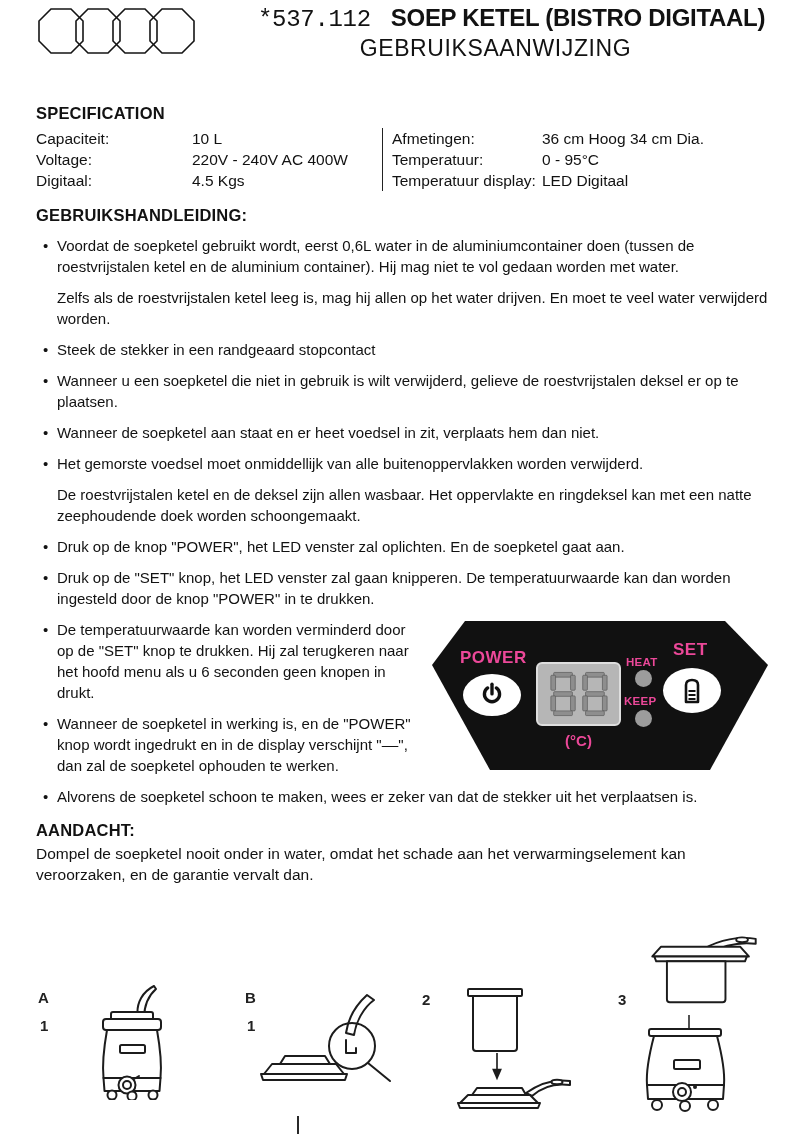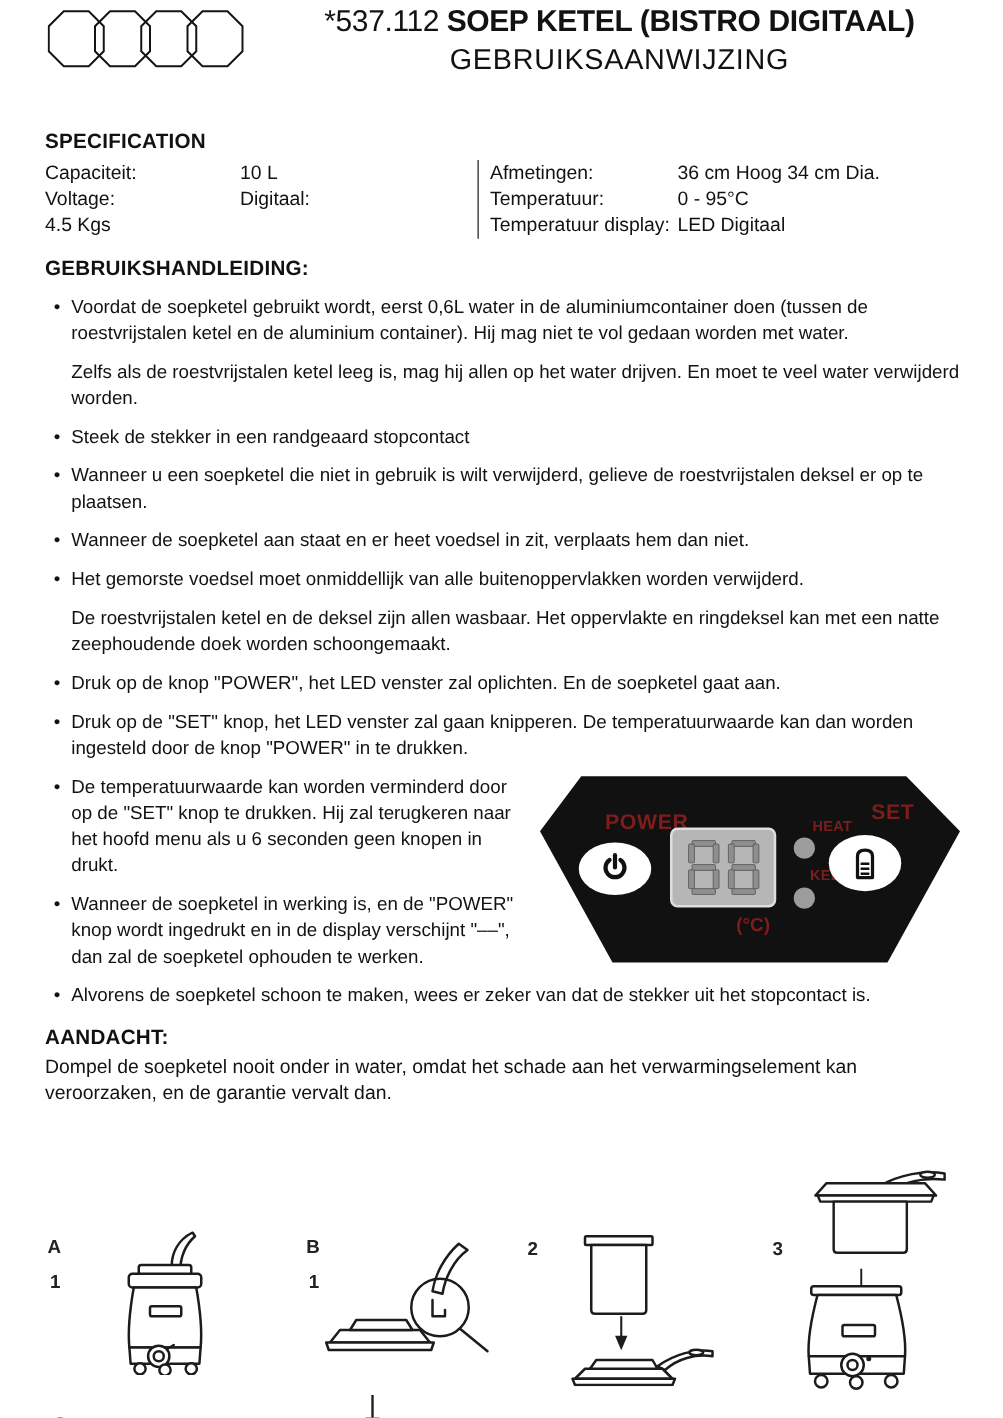--- a/index.html
+++ b/index.html
@@ -7,41 +7,41 @@
     width:802px;height:1134px;background:#ffffff;color:#121212;
     font-family:"Liberation Sans", sans-serif;position:relative;overflow:hidden;
   }
   .page{padding:0 32px 0 36px;}
 
   
   .header{position:relative;height:94px;}
   .logo{position:absolute;left:2px;top:8px;}
   .titles{position:absolute;left:222px;top:4px;width:475px;text-align:center;}
   .title-line{font-size:24px;letter-spacing:-0.3px;white-space:nowrap;}
-  .model{font-weight:400;}
-  .main-title{font-weight:700;margin-left:6px;}
+  .model{font-weight:400;font-family:Liberation Mono, monospace;}
+  .main-title{font-weight:700;margin-left:20px;}
   .subtitle{font-size:23px;font-weight:400;letter-spacing:0.6px;margin-top:2px;}
 
   
   .spec-heading{font-size:16.5px;font-weight:700;letter-spacing:0.2px;margin:10px 0 5px 0;}
   .spec{display:flex;font-size:15.5px;line-height:21px;align-items:center;}
   .spec-col{display:grid;}
   .spec-left{width:346px;border-right:1.5px solid #222;grid-template-columns:156px 1fr;}
   .spec-right{padding-left:9px;flex:1;grid-template-columns:150px 1fr;}
 
   
   .usage-heading{font-size:16.5px;font-weight:700;letter-spacing:0.2px;margin:15px 0 3px 0;}
   .usage{font-size:15px;line-height:21px;}
   .u-item{position:relative;padding-left:21px;margin-top:10px;}
   .u-item.b::before{content:"•";position:absolute;left:7px;top:0;font-size:15px;}
 
   
   .panel-wrap{float:right;width:340px;height:165px;position:relative;margin:4px 0 4px 14px;}
   .panel-bg{position:absolute;left:0;top:0;}
-  .p-abs{position:absolute;color:#7f1d1d;font-weight:700;margin-left:24px;}
+  .p-abs{position:absolute;color:#ec4899;font-weight:700;}
   .p-power-label{left:30px;top:34px;font-size:17px;letter-spacing:0.5px;}
   .p-set-label{left:243px;top:26px;font-size:17px;letter-spacing:0.5px;}
   .btn{position:absolute;background:#fff;border-radius:50%;display:flex;align-items:center;justify-content:center;}
   .power-btn{left:33px;top:61px;width:58px;height:42px;}
   .set-btn{left:233px;top:55px;width:58px;height:45px;}
   .lcd{position:absolute;left:106px;top:49px;width:85px;height:64px;background:#b6b6b6;
        border:2px solid #dedede;border-radius:6px;box-sizing:border-box;}
   .p-unit{left:106px;top:117px;width:85px;text-align:center;font-size:15px;}
   .heat-label{left:196px;top:39px;font-size:11.5px;letter-spacing:0.3px;}
   .keep-label{left:194px;top:78px;font-size:11.5px;letter-spacing:0.3px;}
@@ -85,20 +85,21 @@
       <div class="subtitle">GEBRUIKSAANWIJZING</div>
     </div>
   </div>
 
   <div class="spec-heading">SPECIFICATION</div>
   <div class="spec">
     <div class="spec-col spec-left">
       <span>Capaciteit:</span>
         <span>10 L</span>
       <span>Voltage:</span>
+        <span>220V - 240V AC 400W</span>
       <span>Digitaal:</span>
         <span>4.5 Kgs</span>
     </div>
     <div class="spec-col spec-right">
       <span>Afmetingen:</span>
         <span>36 cm Hoog 34 cm Dia.</span>
       <span>Temperatuur:</span>
         <span>0 - 95°C</span>
       <span>Temperatuur display:</span>
         <span>LED Digitaal</span>
@@ -161,21 +162,21 @@
       <div class="btn set-btn">
         <svg width="24" height="30" viewBox="0 0 24 30">
           <path d="M6,26 L6,9 Q6,4 12,4 Q18,4 18,9 L18,26 Z" fill="none" stroke="#111" stroke-width="2.6" stroke-linejoin="round"></path>
           <path d="M8.5,15 L15.5,15 M8.5,19 L15.5,19 M8.5,23 L15.5,23" stroke="#111" stroke-width="2"></path>
         </svg>
       </div>
     </div>
 
     <div class="u-item b">De temperatuurwaarde kan worden verminderd door op de "SET" knop te drukken. Hij zal terugkeren naar het hoofd menu als u 6 seconden geen knopen in drukt.</div>
     <div class="u-item b">Wanneer de soepketel in werking is, en de "POWER" knop wordt ingedrukt en in de display verschijnt "––", dan zal de soepketel ophouden te werken.</div>
-    <div class="u-item b">Alvorens de soepketel schoon te maken, wees er zeker van dat de stekker uit het stopcontact is.</div>
+    <div class="u-item b">Alvorens de soepketel schoon te maken, wees er zeker van dat de stekker uit het verplaatsen is.</div>
   </div>
 
   <div class="attention">
     <div class="att-heading">AANDACHT:</div>
     <p class="att-p">Dompel de soepketel nooit onder in water, omdat het schade aan het verwarmingselement kan veroorzaken, en de garantie vervalt dan.</p>
   </div>
 
 </div>
 
 <div class="figures">

